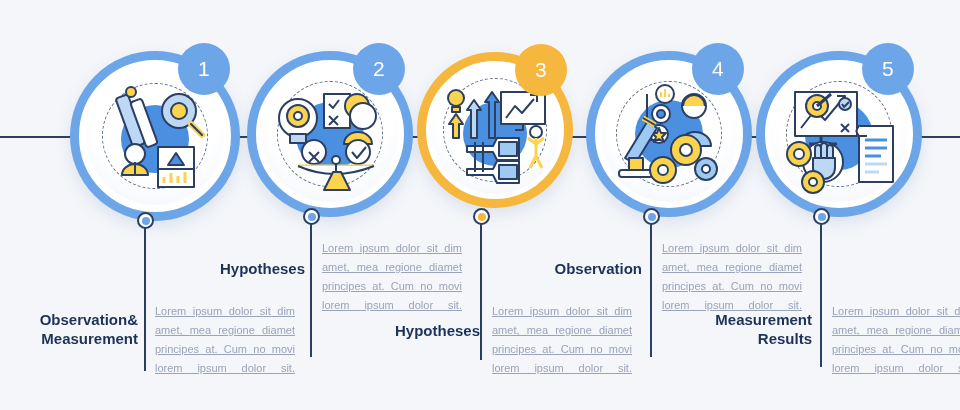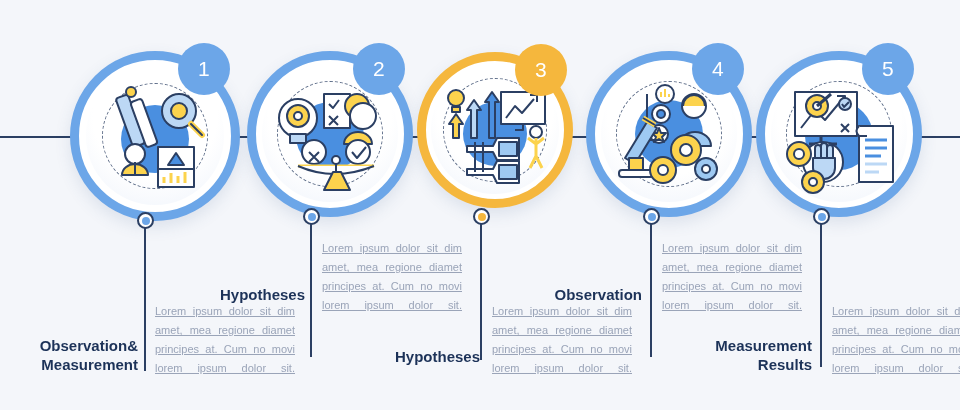--- a/index.html
+++ b/index.html
@@ -73,21 +73,20 @@
   }
 
   .title {
     position: absolute;
     color: #1c3258;
     font-size: 15px;
     font-weight: bold;
     line-height: 19px;
     white-space: pre-line;
     width: 150px;
-    margin-top: 26px;
   }
   .title.right { text-align: right; }
   .title.left  { text-align: left; }
 
   .body {
     position: absolute;
     color: #9aa4b8;
     font-size: 11px;
     line-height: 19px;
     width: 140px;

